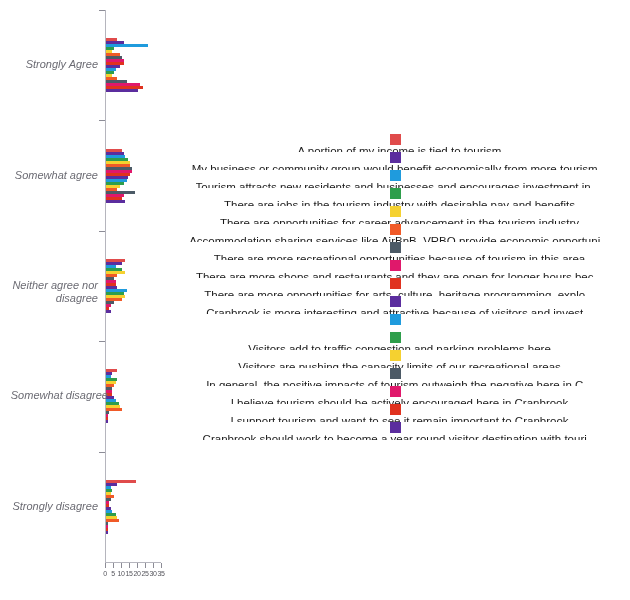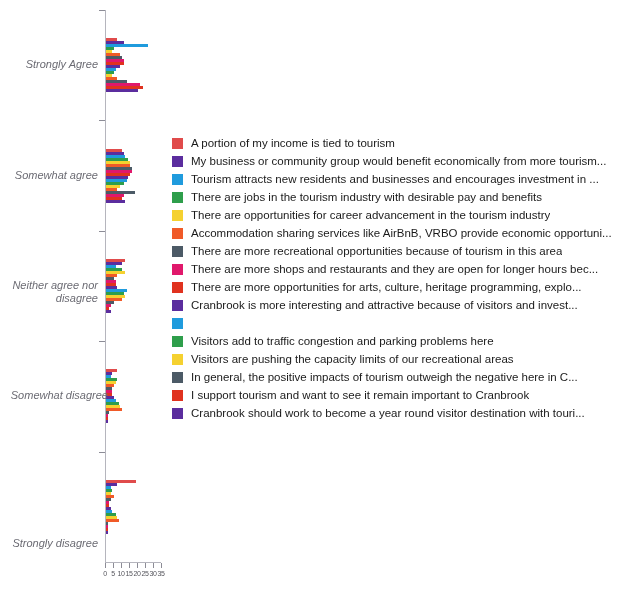--- a/index.html
+++ b/index.html
@@ -94,20 +94,21 @@
   #legend {
     position: absolute;
     left: 172px;
     top: 134px;
     width: 455px;
   }
   .legend-item {
     display: flex;
     align-items: center;
     height: 18px;
+    flex-direction: column;
   }
   .legend-swatch {
     width: 11px;
     height: 11px;
     flex: 0 0 11px;
     margin-right: 8px;
   }
   .legend-text {
     font-size: 11.5px;
     color: #1a1a1a;
@@ -249,21 +250,21 @@
         <div class="x-tick" style="left: 56px;"></div>
         <div class="x-tick-label" style="left: 56px;">35</div>
       </div>
   </div>
 
   <div id="cat-labels">
       <div class="cat-label" style="top: 58.2px; position: absolute; left: 0px; width: 98px;">Strongly Agree</div>
       <div class="cat-label" style="top: 168.6px; position: absolute; left: 0px; width: 98px;">Somewhat agree</div>
       <div class="cat-label" style="top: 279px; position: absolute; left: 0px; width: 98px;">Neither agree nor disagree</div>
       <div class="cat-label" style="top: 389.4px; position: absolute; left: 10px; width: 98px;">Somewhat disagree</div>
-      <div class="cat-label" style="top: 499.8px; position: absolute; left: 0px; width: 98px; margin-top: 37px;">Strongly disagree</div>
+      <div class="cat-label" style="top: 499.8px; position: absolute; left: 0px; width: 98px;">Strongly disagree</div>
     </div>
 
   <div id="legend">
       <div class="legend-item">
         <span class="legend-swatch" style="background: rgb(224, 75, 75);"></span>
         <span class="legend-text">A portion of my income is tied to tourism</span>
       </div>
       <div class="legend-item">
         <span class="legend-swatch" style="background: rgb(91, 45, 158);"></span>
         <span class="legend-text">My business or community group would benefit economically from more tourism...</span>
@@ -309,20 +310,24 @@
       </div>
       <div class="legend-item">
         <span class="legend-swatch" style="background: rgb(245, 209, 48);"></span>
         <span class="legend-text">Visitors are pushing the capacity limits of our recreational areas</span>
       </div>
       <div class="legend-item">
         <span class="legend-swatch" style="background: rgb(76, 90, 102);"></span>
         <span class="legend-text">In general, the positive impacts of tourism outweigh the negative here in C...</span>
       </div>
       <div class="legend-item">
+        <span class="legend-swatch" style="background: rgb(224, 24, 107);"></span>
+        <span class="legend-text">I believe tourism should be actively encouraged here in Cranbrook</span>
+      </div>
+      <div class="legend-item">
         <span class="legend-swatch" style="background: rgb(224, 50, 31);"></span>
         <span class="legend-text">I support tourism and want to see it remain important to Cranbrook</span>
       </div>
       <div class="legend-item">
         <span class="legend-swatch" style="background: rgb(91, 45, 158);"></span>
         <span class="legend-text">Cranbrook should work to become a year round visitor destination with touri...</span>
       </div>
     </div>
 
 </div>

